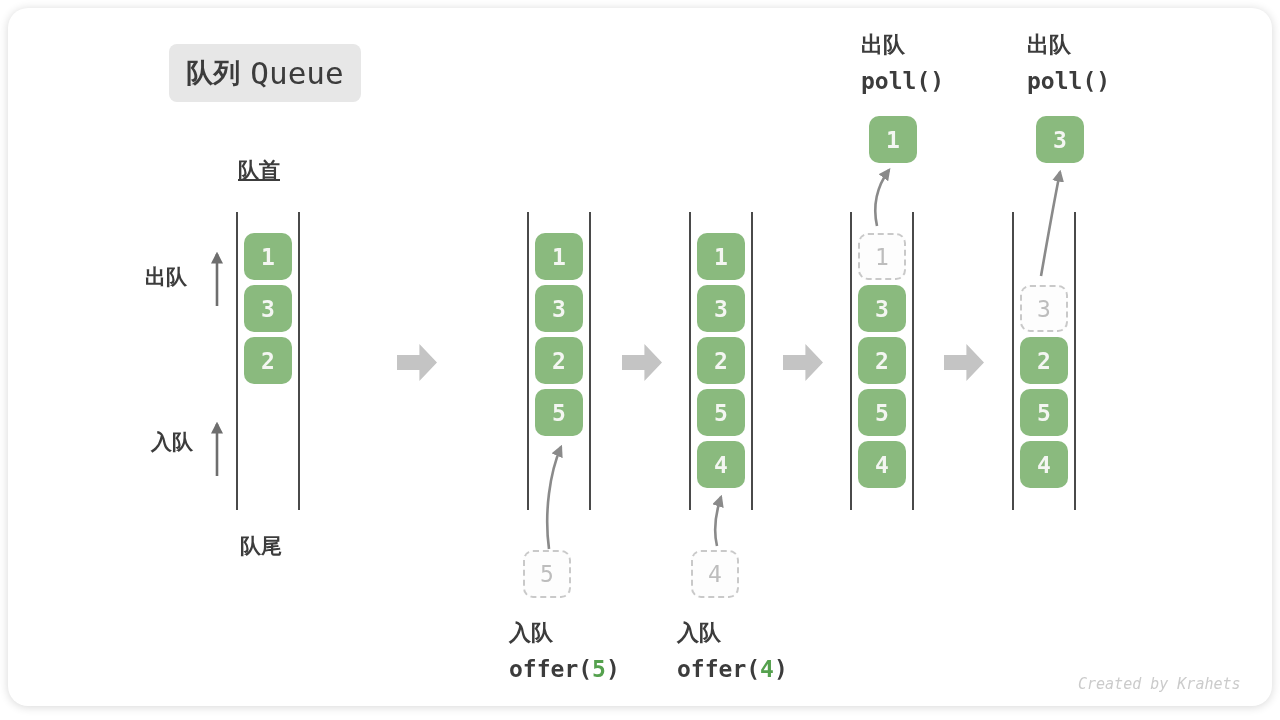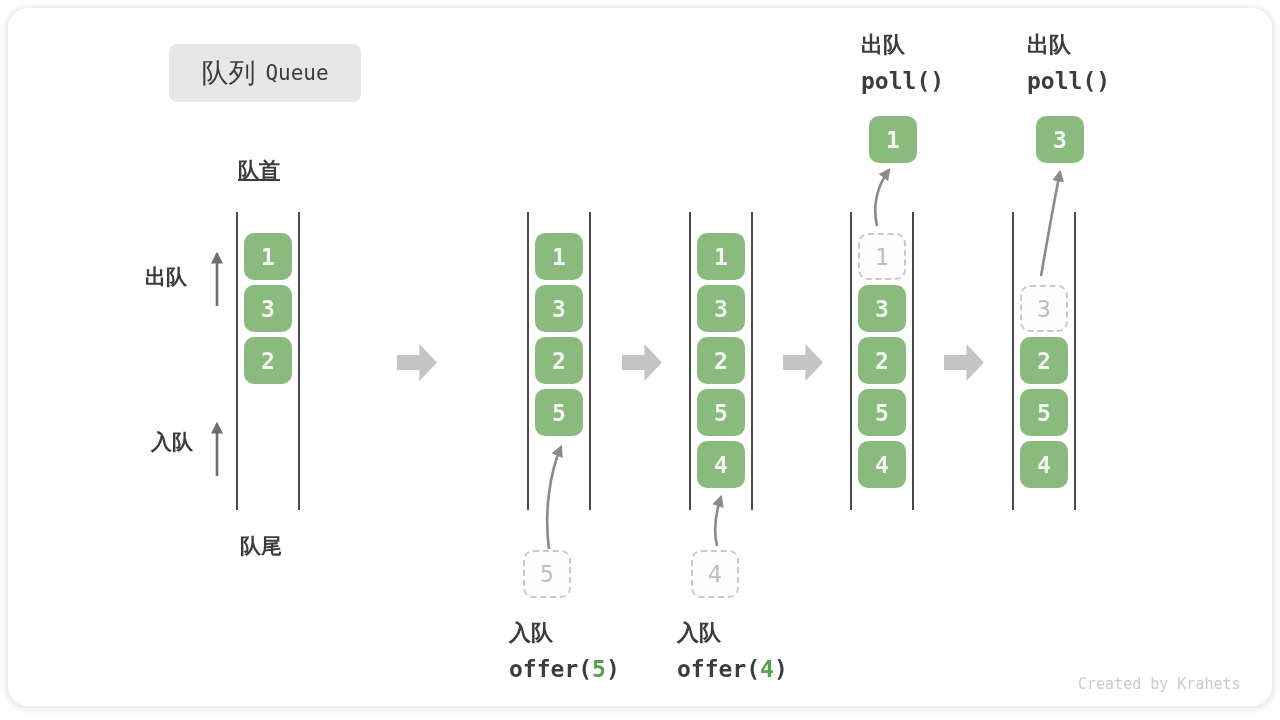--- a/index.html
+++ b/index.html
@@ -3,22 +3,22 @@
 <meta charset="utf-8">
 <style>
   html,body{margin:0;padding:0;background:#ffffff;}
   .canvas{position:relative;width:1280px;height:720px;font-family:"Liberation Sans",sans-serif;overflow:hidden;}
   .card{position:absolute;left:8px;top:8px;width:1264px;height:698px;background:#ffffff;border-radius:20px;
         box-shadow:0 1px 10px rgba(0,0,0,0.16);}
 
   
   .title-badge{position:absolute;left:169px;top:44px;width:192px;height:58px;background:#e7e7e7;border-radius:8px;
                display:flex;align-items:center;justify-content:center;gap:10px;color:#3c3c3c;}
-  .title-zh{font-size:27px;font-weight:normal;}
-  .title-en{font-family:"DejaVu Sans Mono",monospace;font-size:21px;}
+  .title-zh{font-size:27px;font-weight:bold;}
+  .title-en{font-family:"DejaVu Sans Mono",monospace;font-size:31px;}
 
   
   .zh-label{position:absolute;font-size:21px;font-weight:bold;color:#3c3c3c;white-space:nowrap;}
 
   
   .queue{position:absolute;top:212px;width:64px;height:298px;}
   .qwall{position:absolute;top:0;width:2px;height:298px;background:#4a4a4a;}
   .qwall.left{left:0;}
   .qwall.right{left:62px;}
   .slot{position:absolute;left:8px;width:48px;height:47px;border-radius:10px;display:flex;align-items:center;justify-content:center;
@@ -35,21 +35,21 @@
   
   .step-arrow{position:absolute;top:344px;width:40px;height:37px;background:#c4c4c4;
               clip-path:polygon(0 30%,56% 30%,56% 0,100% 50%,56% 100%,56% 70%,0 70%);}
 
   
   .op-group{position:absolute;color:#3c3c3c;white-space:nowrap;}
   .op-zh{font-size:22px;font-weight:bold;margin-bottom:8px;}
   .op-code{font-family:"DejaVu Sans Mono",monospace;font-size:23px;font-weight:600;}
   .op-arg{color:#55a14e;}
 
-  .watermark{position:absolute;left:1078px;top:675px;font-family:"DejaVu Sans Mono",monospace;font-size:15px;color:#cbcbcb;}
+  .watermark{position:absolute;left:1078px;top:675px;font-family:"DejaVu Sans Mono",monospace;font-size:15px;color:#cbcbcb;font-style:italic;}
 
   svg.overlay{position:absolute;left:0;top:0;pointer-events:none;}
 </style>
 </head>
 <body>
 
 <div class="canvas">
   <div class="card"></div>
 
   <div class="title-badge">

